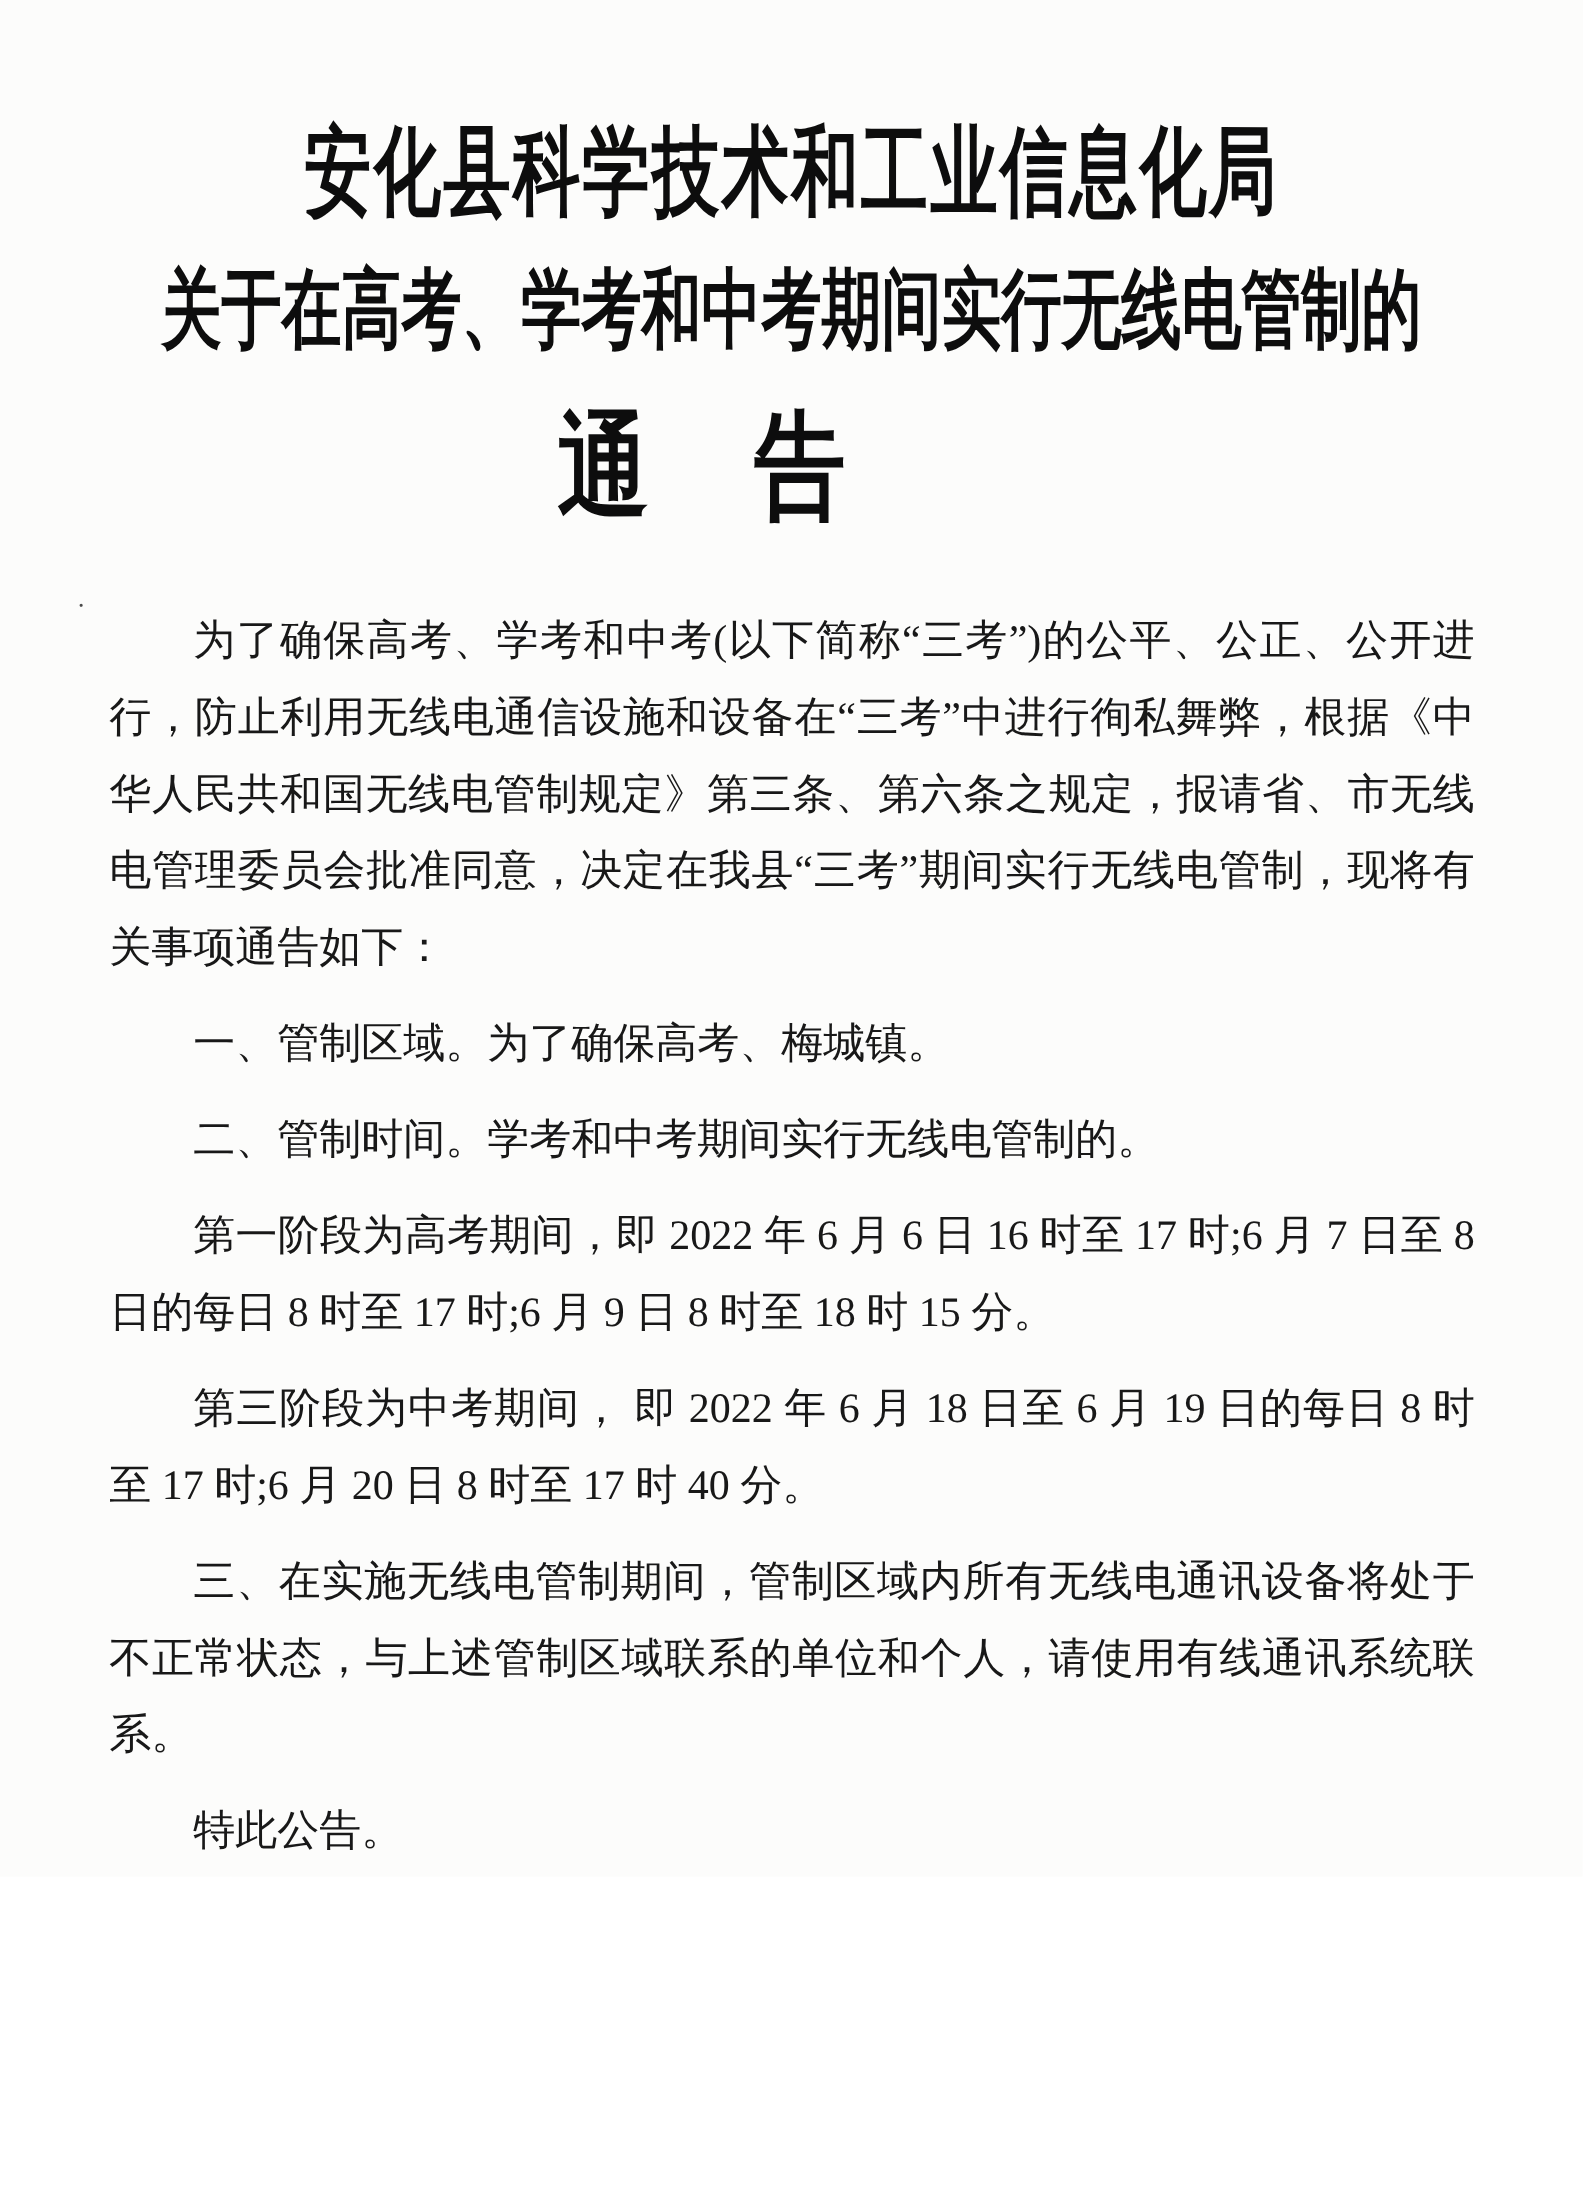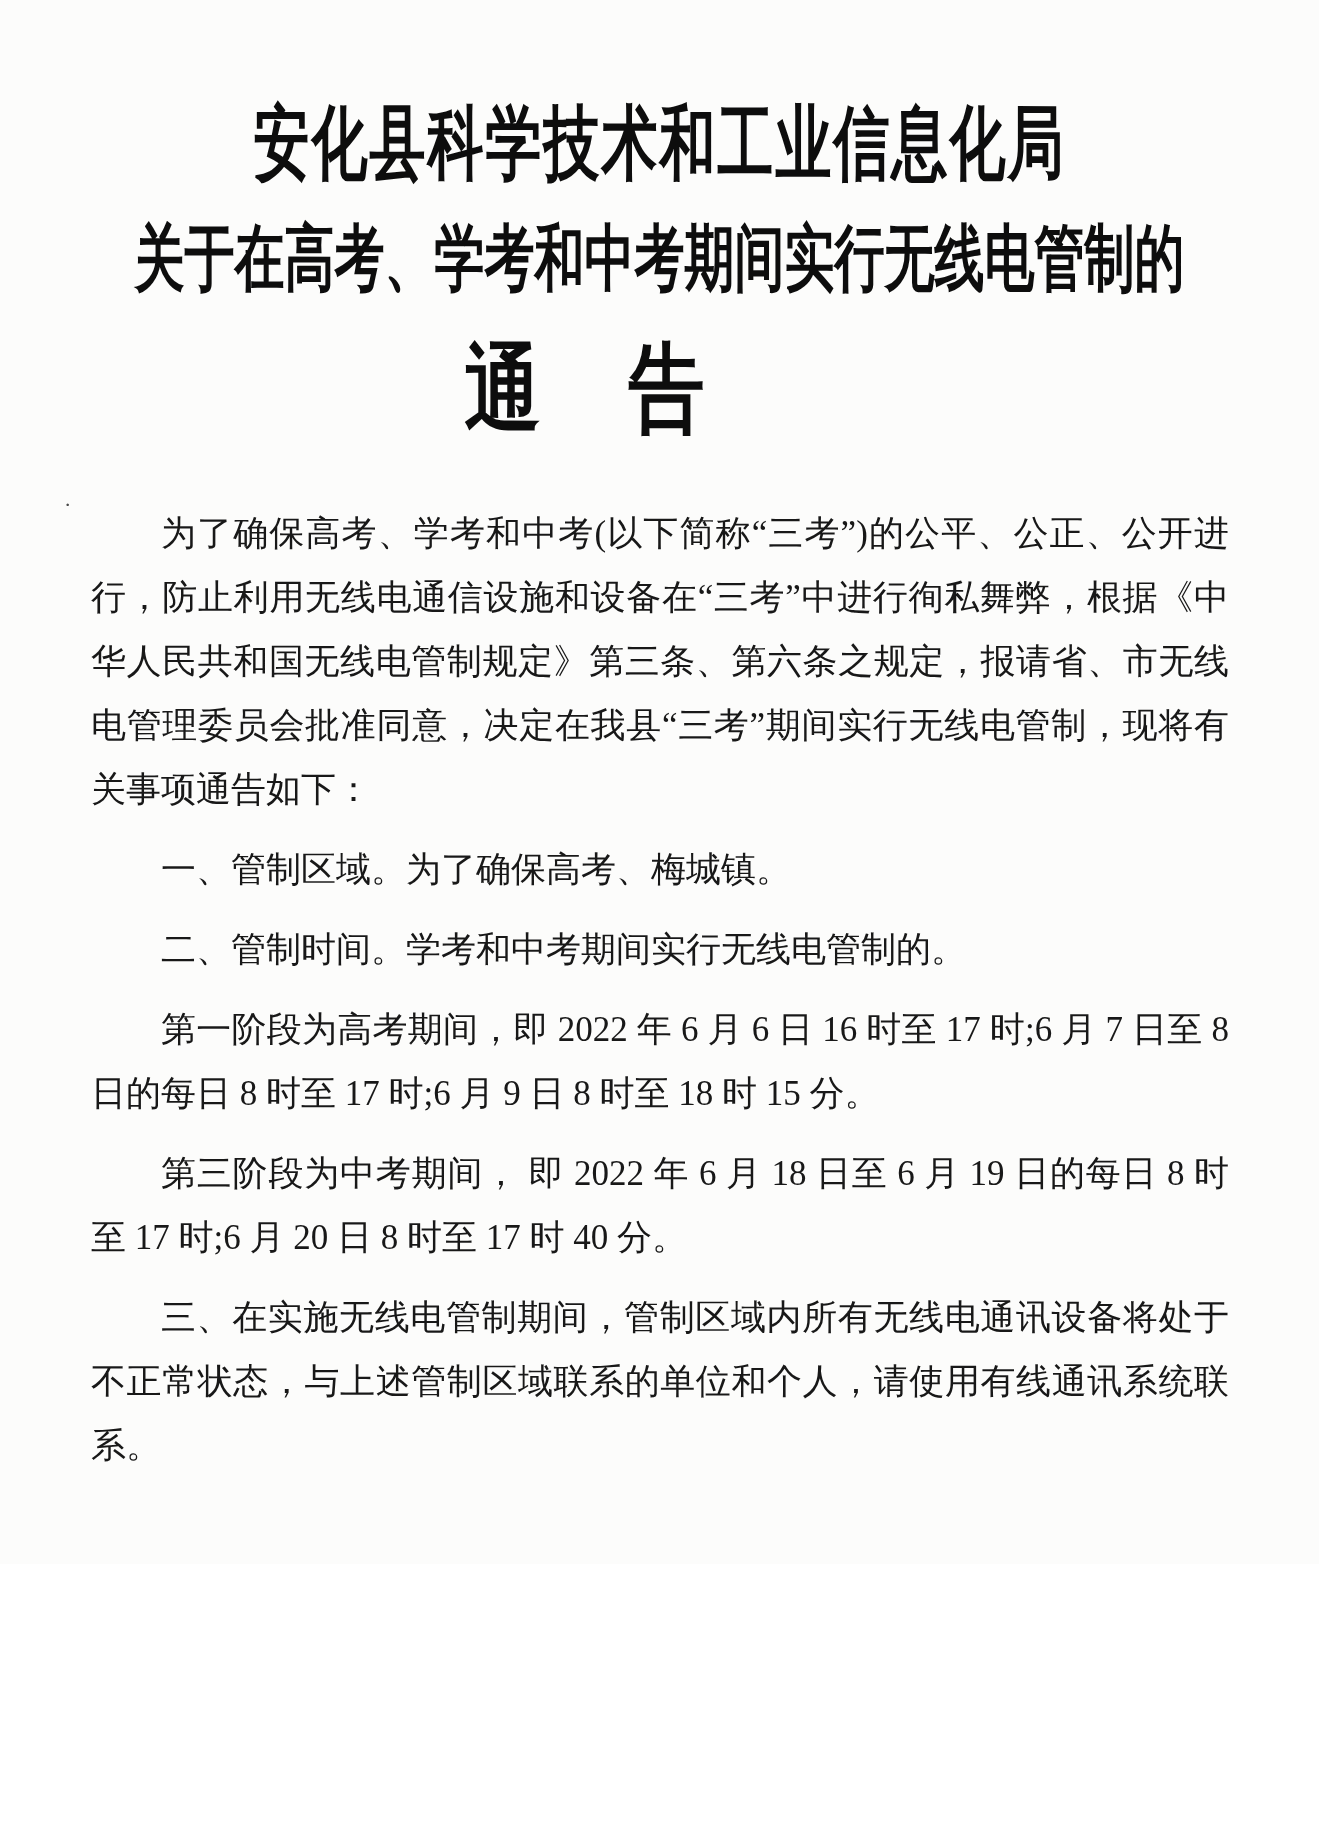--- a/index.html
+++ b/index.html
@@ -107,20 +107,21 @@
 
   <span class="margin-dot">·</span>
 
   <div class="body-text">
     <p>为了确保高考、学考和中考(以下简称“三考”)的公平、公正、公开进行，防止利用无线电通信设施和设备在“三考”中进行徇私舞弊，根据《中华人民共和国无线电管制规定》第三条、第六条之规定，报请省、市无线电管理委员会批准同意，决定在我县“三考”期间实行无线电管制，现将有关事项通告如下：</p>
     <p>一、管制区域。为了确保高考、梅城镇。</p>
     <p>二、管制时间。学考和中考期间实行无线电管制的。</p>
     <p>第一阶段为高考期间，即 2022 年 6 月 6 日 16 时至 17 时;6 月 7 日至 8 日的每日 8 时至 17 时;6 月 9 日 8 时至 18 时 15 分。</p>
     <p>第三阶段为中考期间， 即 2022 年 6 月 18 日至 6 月 19 日的每日 8 时至 17 时;6 月 20 日 8 时至 17 时 40 分。</p>
     <p>三、在实施无线电管制期间，管制区域内所有无线电通讯设备将处于不正常状态，与上述管制区域联系的单位和个人，请使用有线通讯系统联系。</p>
+    <p>特此公告。</p>
   </div>
 
   <div class="sig-issuer">安化县科学技术和工业信息化局</div>
   <div class="sig-date">2022 年 5 月 16 日</div>
 
   <svg class="overlay-svg" width="1319" height="1823" viewBox="0 0 1319 1823">
 
     <g transform="translate(912,1736)" opacity="0.82">
       <ellipse cx="0" cy="0" rx="61" ry="56" fill="none" stroke-width="2.6" stroke="#b24a52"></ellipse>
       <path id="sealArc" d="M -41 20 A 46 46 0 1 1 41 20" fill="none"></path>

